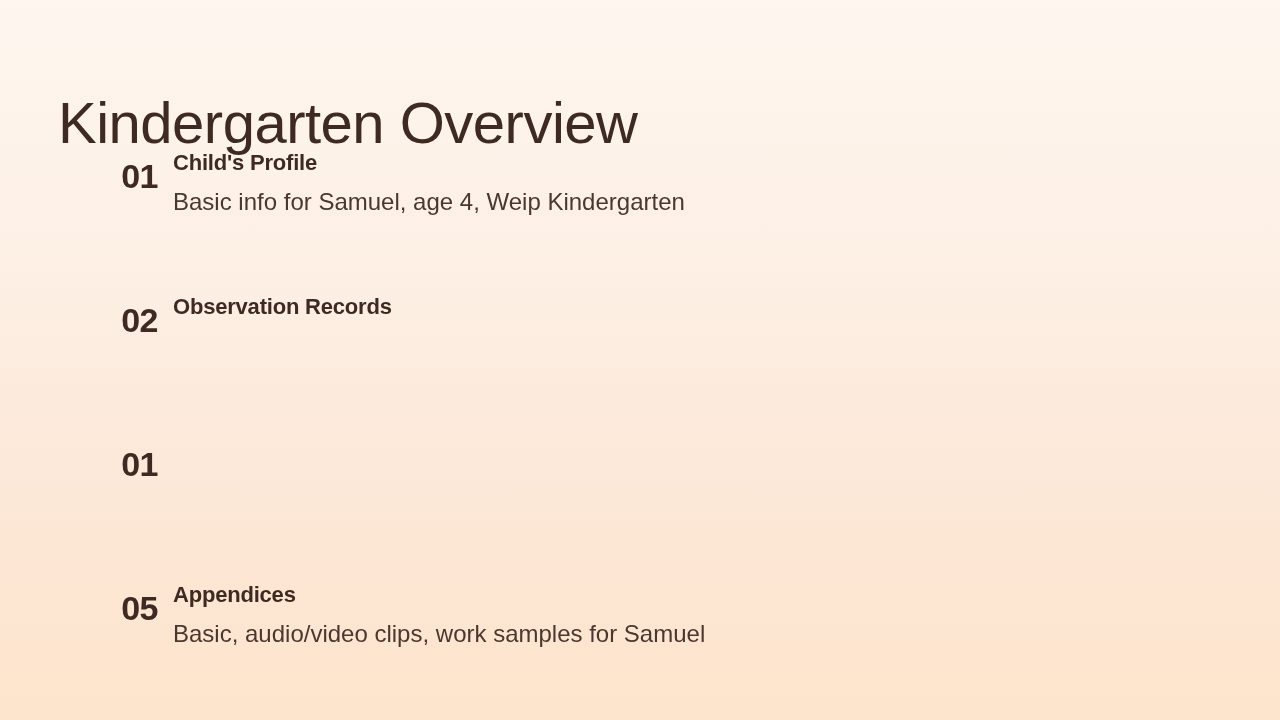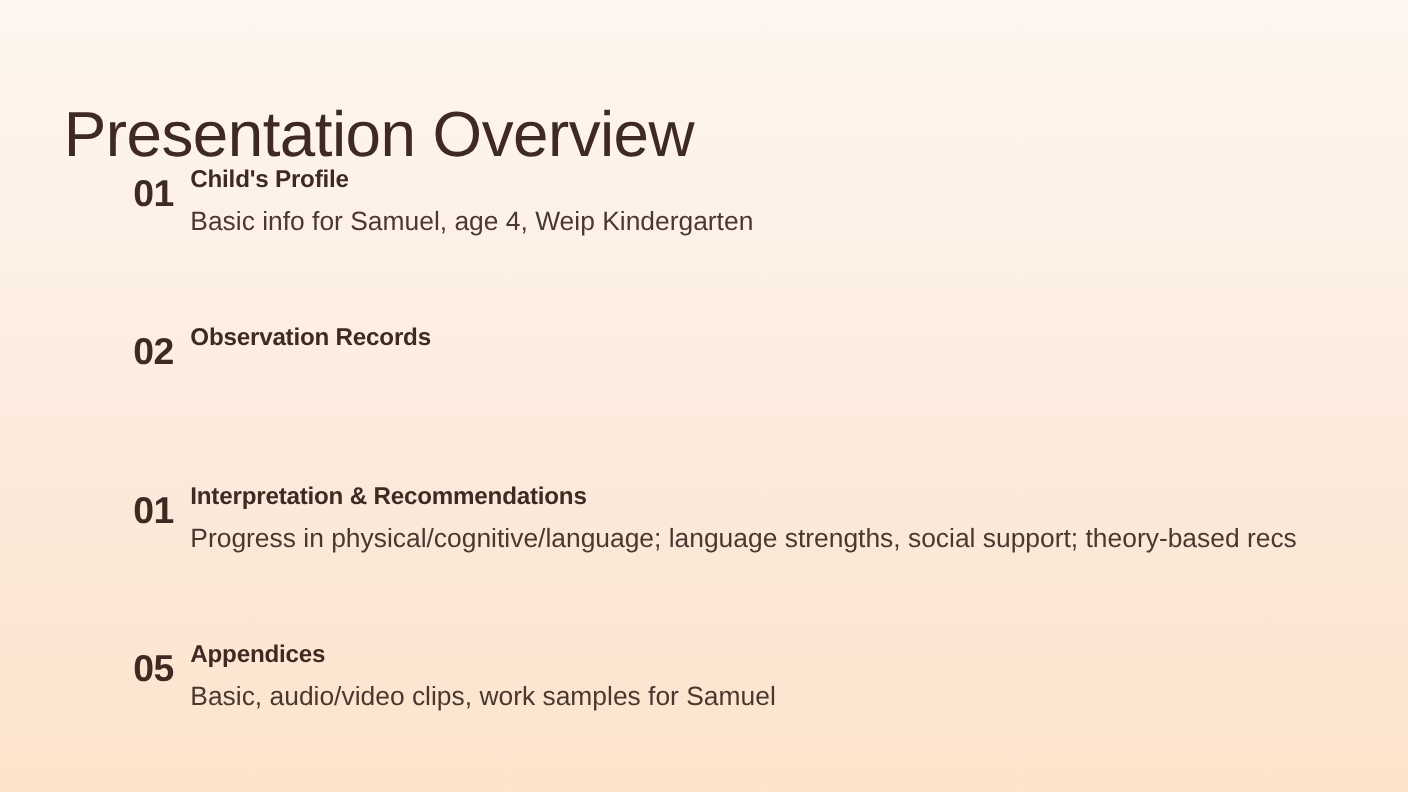--- a/index.html
+++ b/index.html
@@ -89,45 +89,41 @@
     line-height: 1.3;
     color: #4A3830;
     white-space: nowrap;
   }
 </style>
 </head>
 <body>
 
 <div id="slide">
 
-  <h1 id="slide-title">Presentation Overview</h1>
+  <h1 id="slide-title">Kindergarten Overview</h1>
 
   <div id="agenda-list">
 
     <div class="agenda-item">
       <div class="item-number">01</div>
       <div class="item-body">
         <div class="item-heading">Child's Profile</div>
         <div class="item-description">Basic info for Samuel, age 4, Weip Kindergarten</div>
       </div>
     </div>
 
     <div class="agenda-item">
       <div class="item-number">02</div>
       <div class="item-body">
         <div class="item-heading">Observation Records</div>
       </div>
     </div>
 
     <div class="agenda-item">
       <div class="item-number">01</div>
-      <div class="item-body">
-        <div class="item-heading">Interpretation &amp; Recommendations</div>
-        <div class="item-description">Progress in physical/cognitive/language; language strengths, social support; theory-based recs</div>
-      </div>
     </div>
 
     <div class="agenda-item">
       <div class="item-number">05</div>
       <div class="item-body">
         <div class="item-heading">Appendices</div>
         <div class="item-description">Basic, audio/video clips, work samples for Samuel</div>
       </div>
     </div>
 

